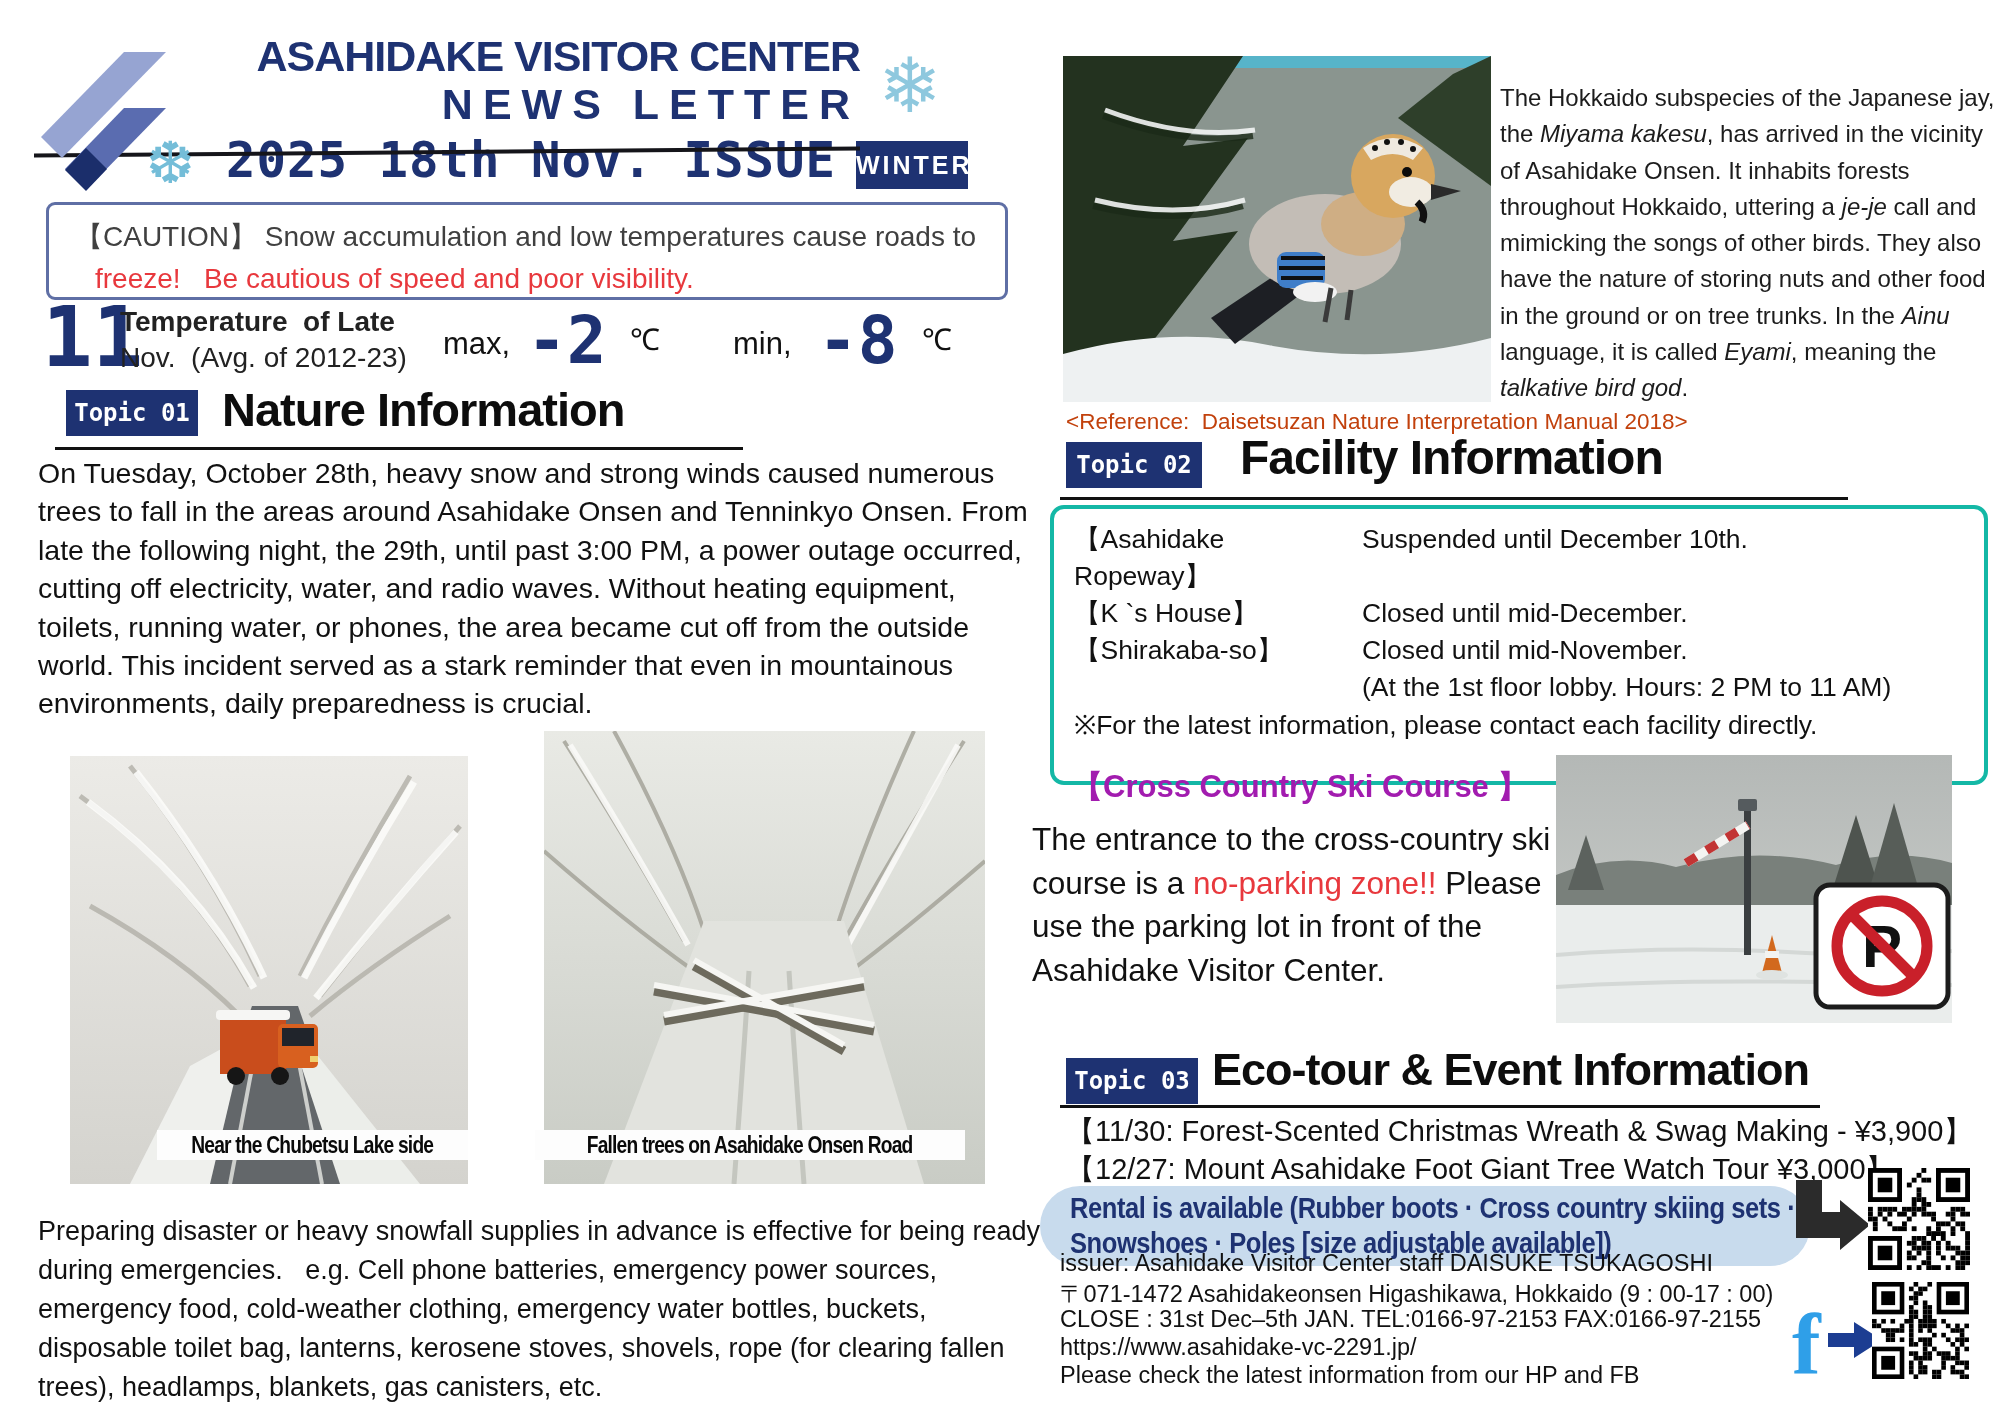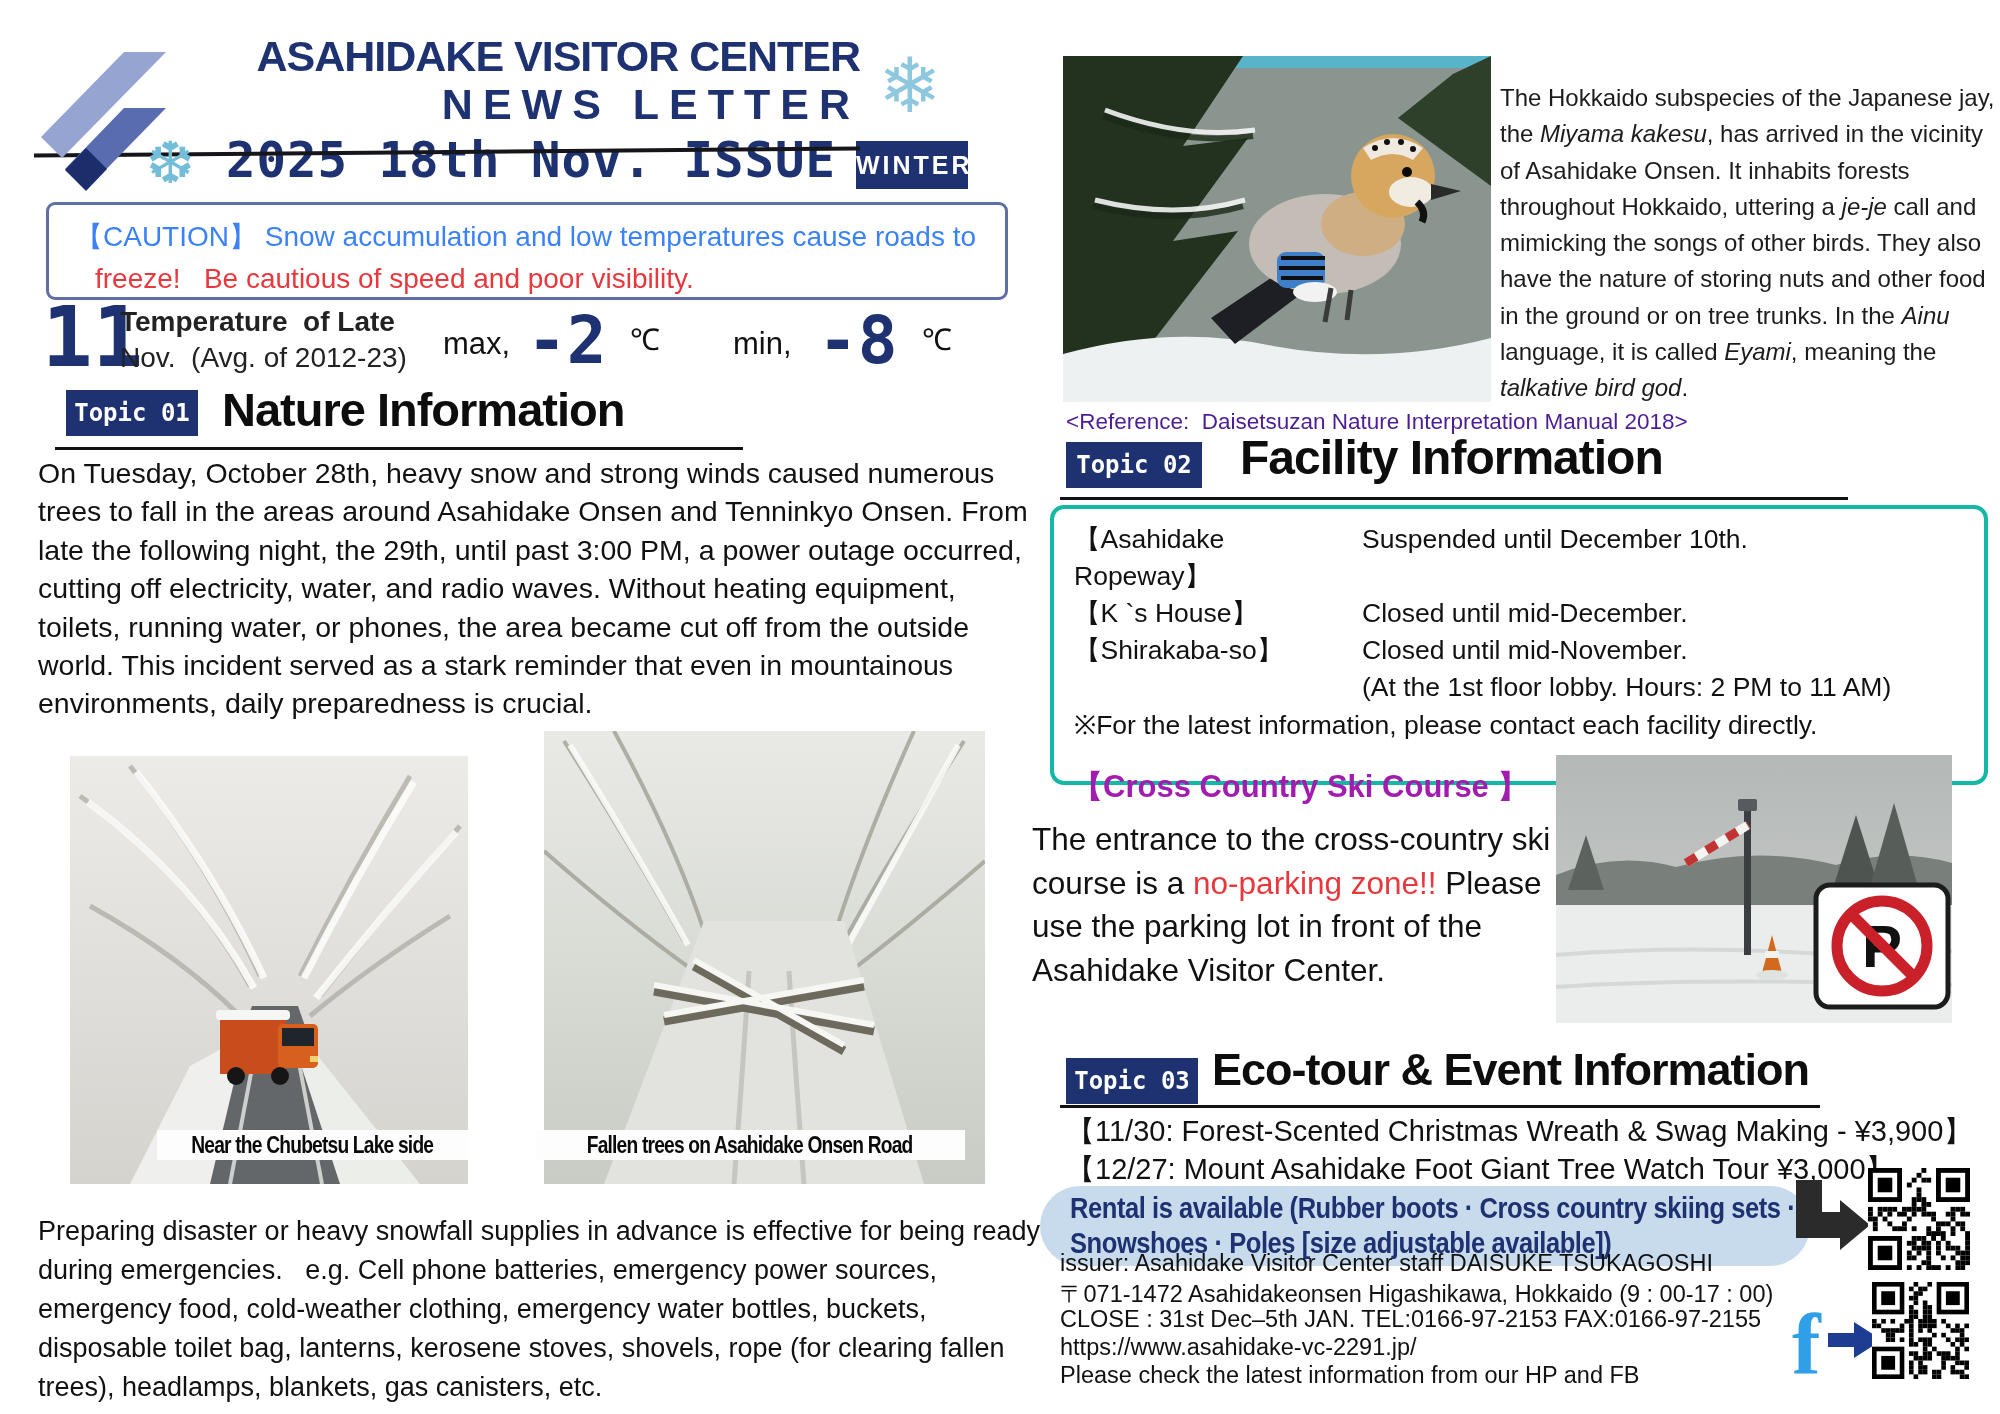--- a/index.html
+++ b/index.html
@@ -15,21 +15,21 @@
   .title2{left:170px;top:80px;width:690px;text-align:right;font-size:43px;font-weight:bold;color:#1e3272;letter-spacing:10px;}
   .title-line{left:34px;top:150px;width:826px;height:4px;background:#15151a;transform:rotate(-0.5deg);z-index:2;}
   .sf-big{left:878px;top:48px;font-size:76px;color:#8ec8de;line-height:1;}
   .sf-small{left:146px;top:134px;font-size:58px;color:#74bdd8;line-height:1;z-index:4;}
   .lcd{font-family:"DejaVu Sans Mono",monospace;font-weight:bold;color:#1e3272;}
   .issue{left:226px;top:132px;font-size:49px;letter-spacing:1px;}
   .winter{left:856px;top:141px;width:112px;height:48px;background:#1e3272;color:#fff;font-size:25px;letter-spacing:3px;text-align:center;line-height:48px;font-weight:bold;}
 
   
   .caution-box{left:46px;top:202px;width:956px;height:92px;border:3px solid #5f6fa5;border-radius:9px;background:#fff;}
-  .caution-l1{margin:13px 0 0 26px;font-size:28px;color:#3b82f6;}
+  .caution-l1{margin:13px 0 0 26px;font-size:28px;color:#404040;}
   .caution-l2{margin:7px 0 0 46px;font-size:28px;color:#e8383d;}
 
   
   .month{left:42px;top:298px;font-size:84px;line-height:0.95;}
   .tlabel{font-size:28px;color:#222;}
   .tl1{left:120px;top:306px;font-weight:bold;}
   .tl2{left:120px;top:342px;}
   .tword{font-size:31px;color:#111;}
   .maxw{left:443px;top:326px;}
   .maxv{left:527px;top:302px;font-size:66px;}
@@ -54,21 +54,21 @@
   .pcap{background:#fdfdfd;color:#0a0a0a;text-align:center;font-weight:bold;font-size:24px;white-space:nowrap;overflow:visible;height:30px;line-height:30px;}
   .pcap span{display:inline-block;transform:scaleX(0.8);transform-origin:center;letter-spacing:-1px;}
   .cap1{left:157px;top:1130px;width:311px;}
   .cap2{left:535px;top:1130px;width:430px;}
   .body2{left:38px;top:1212px;width:1012px;font-size:27px;line-height:39px;color:#111;}
 
   
   .bird-photo{left:1063px;top:56px;width:428px;height:346px;}
   .bird-text{left:1500px;top:56px;width:500px;font-size:24px;line-height:36.3px;color:#1c1c1c;}
   .it{font-style:italic;}
-  .reference{left:1066px;top:409px;font-size:22.5px;color:#4c1d95;}
+  .reference{left:1066px;top:409px;font-size:22.5px;color:#c2410c;}
 
   .t2-badge{left:1066px;top:442px;width:136px;}
   .t2-title{left:1240px;top:430px;font-size:48px;}
   .t2-line{left:1060px;top:497px;width:788px;}
   .facility-box{left:1050px;top:505px;width:938px;height:280px;border:4px solid #14b8a6;border-radius:14px;background:#fff;box-sizing:border-box;}
   .fb-inner{padding:12px 8px 0 20px;font-size:26.5px;color:#111;line-height:37px;}
   .frow{display:flex;}
   .fname{width:288px;flex:none;}
   .fstat{flex:1;}
   .fnote{margin-top:1px;}

